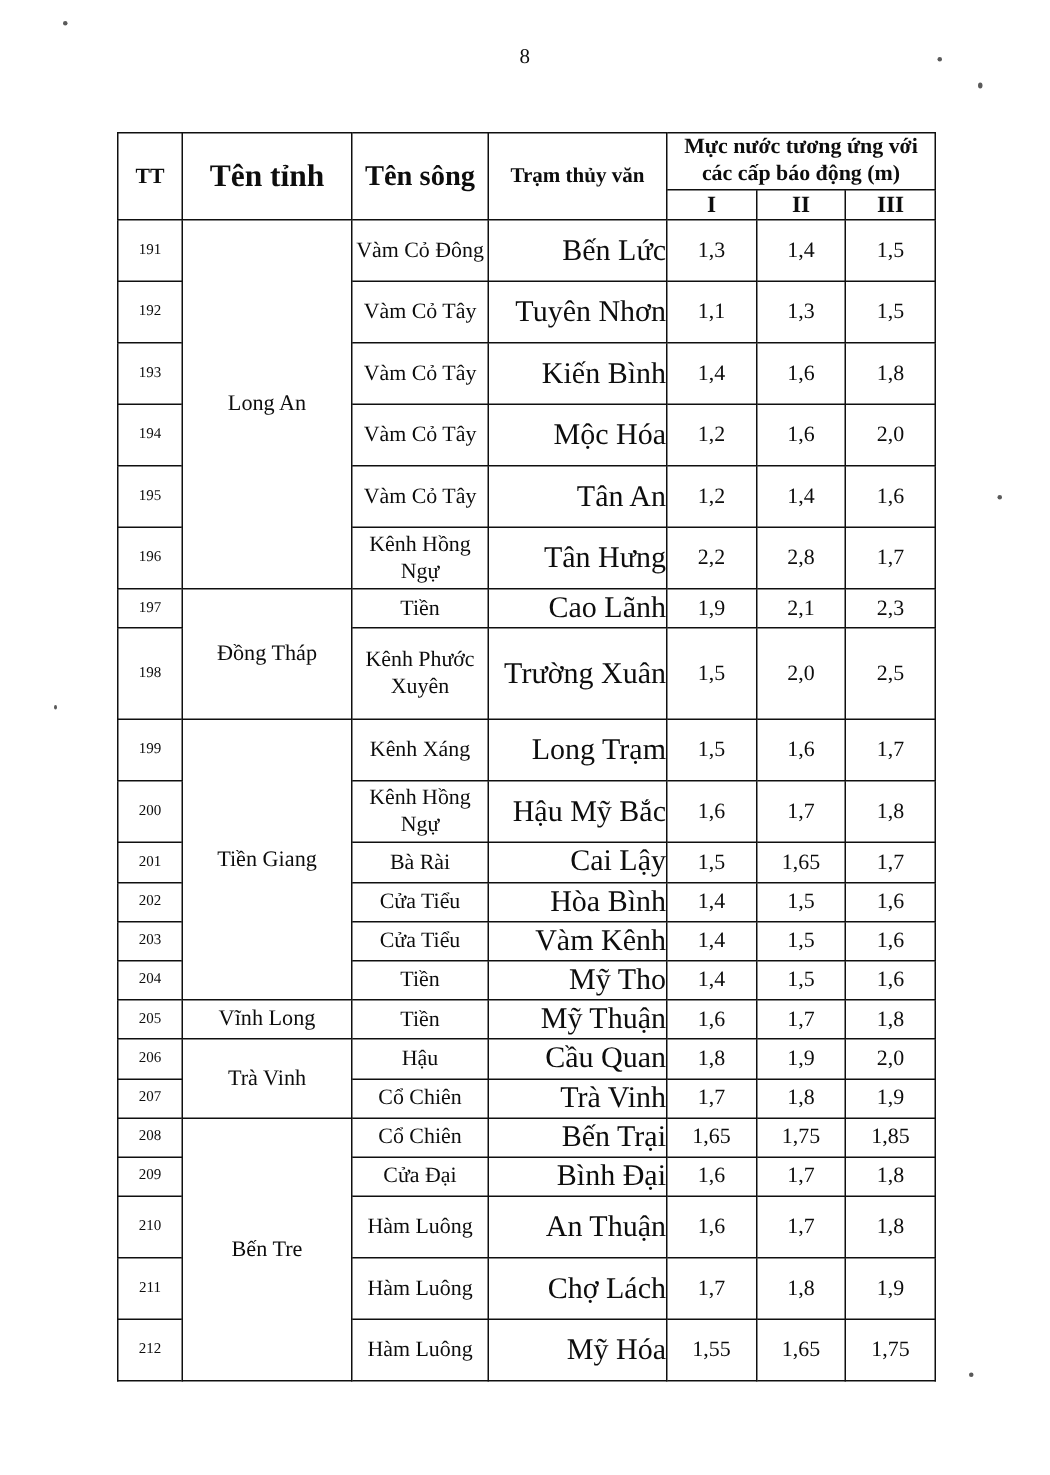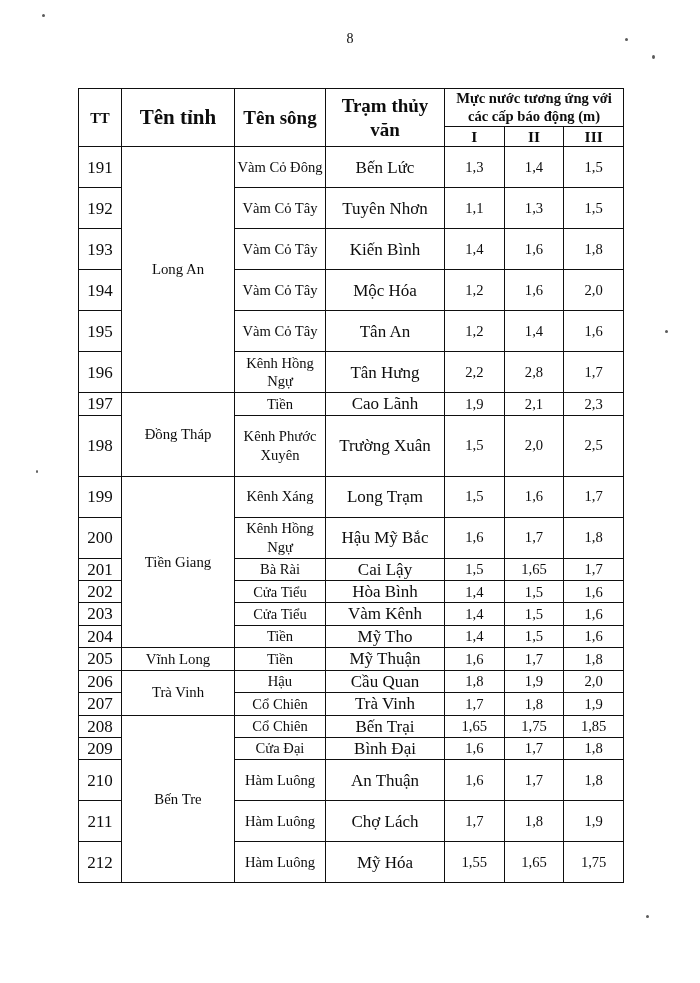--- a/index.html
+++ b/index.html
@@ -59,45 +59,45 @@
 
   
   thead th {
     font-weight: bold;
     text-align: center;
     padding: 3px 3px;
   }
   th.h-tt        { width: 42px;  font-size: 14.5px; border-radius: 17px; }
   th.h-province  { width: 112px; font-size: 21px; }
   th.h-river     { width: 90px;  font-size: 19px; }
-  th.h-station   { width: 118px; font-size: 19px; }
+  th.h-station   { width: 118px; font-size: 14px; }
   th.h-group     { font-size: 14.6px; padding: 4px 6px 5px 6px; }
   th.h-level     { width: 61.3px; font-size: 15.5px; padding: 1px 0 2px 0; }
 
   
   td.c-tt {
     text-align: center;
-    font-size: 17px;
+    font-size: 10px;
     padding: 3px 0;
   }
   td.c-province {
     text-align: center;
     padding: 2px 0 2px 9px;
     font-size: 14.8px;
     font-family: Liberation Serif, serif;
   }
   td.c-river {
     text-align: center;
     padding: 2px 0 2px 6px;
     font-size: 14.6px;
   }
   td.c-station {
-    text-align: center;
+    text-align: right;
     padding: 2px 0 2px 7px;
-    font-size: 17px;
+    font-size: 20px;
     margin-left: 16px;
   }
   td.c-val {
     text-align: center;
     font-size: 14.6px;
     padding: 3px 0;
   }
   
   tr.tall td { height: 40px; }
   tr.xtall td { height: 60px; }

